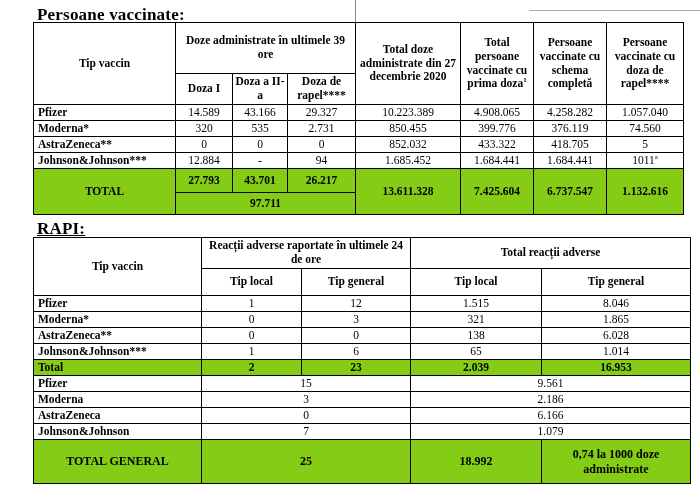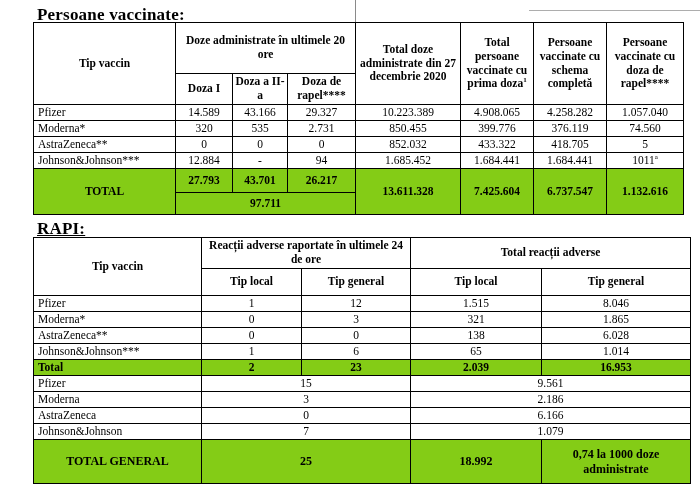--- a/index.html
+++ b/index.html
@@ -12,21 +12,21 @@
   #heading-vaccinated{top:1px;}
   #heading-rapi{top:215px;text-decoration:underline;}
   table{border-collapse:collapse;table-layout:fixed;position:absolute;background:#fff;}
   #vaccinated-table{left:33px;top:22px;width:650px;}
   #rapi-table{left:33px;top:237px;width:657px;}
   td{
     border:1px solid #000;text-align:center;vertical-align:middle;
     font-size:11.5px;line-height:1.18;padding:0 2px;overflow:hidden;
   }
   .b{font-weight:bold;}
-  .lbl{text-align:left;padding-left:4px;font-weight:normal;}
+  .lbl{text-align:left;padding-left:4px;font-weight:bold;}
   .shade{background:#84cc16;}
   sup{font-size:7px;line-height:0;}
   
   .t1-h1 td{height:50px;}
   .t1-h2 td{height:30px;}
   .t1-data td{height:15px;}
   .t1-tot1 td{height:23px;font-weight:bold;}
   .t1-tot2 td{height:21px;font-weight:bold;font-family:Liberation Serif, serif;}
   .t2-h1 td{height:30px;}
   .t2-h2 td{height:26px;}
@@ -53,21 +53,21 @@
       <col style="width:55px">
       <col style="width:68px">
     <col style="width:105px">
       <col style="width:73px">
       <col style="width:73px">
       <col style="width:77px">
   </colgroup>
   <tbody>
       <tr class="t1-h1">
     <td rowspan="2" class="b">Tip vaccin</td>
-    <td colspan="3" class="b">Doze administrate în ultimele 20 ore</td>
+    <td colspan="3" class="b">Doze administrate în ultimele 39 ore</td>
     <td rowspan="2" class="b">Total doze administrate din 27 decembrie 2020</td>
     <td rowspan="2" class="b"><span>Total persoane vaccinate cu prima doza</span><sup>1</sup></td>
     <td rowspan="2" class="b">Persoane vaccinate cu schema completă</td>
     <td rowspan="2" class="b">Persoane vaccinate cu doza de rapel****</td>
   </tr>
   <tr class="t1-h2">
     <td class="b">Doza I</td>
     <td class="b">Doza a II-a</td>
     <td class="b">Doza de rapel****</td>
   </tr>

